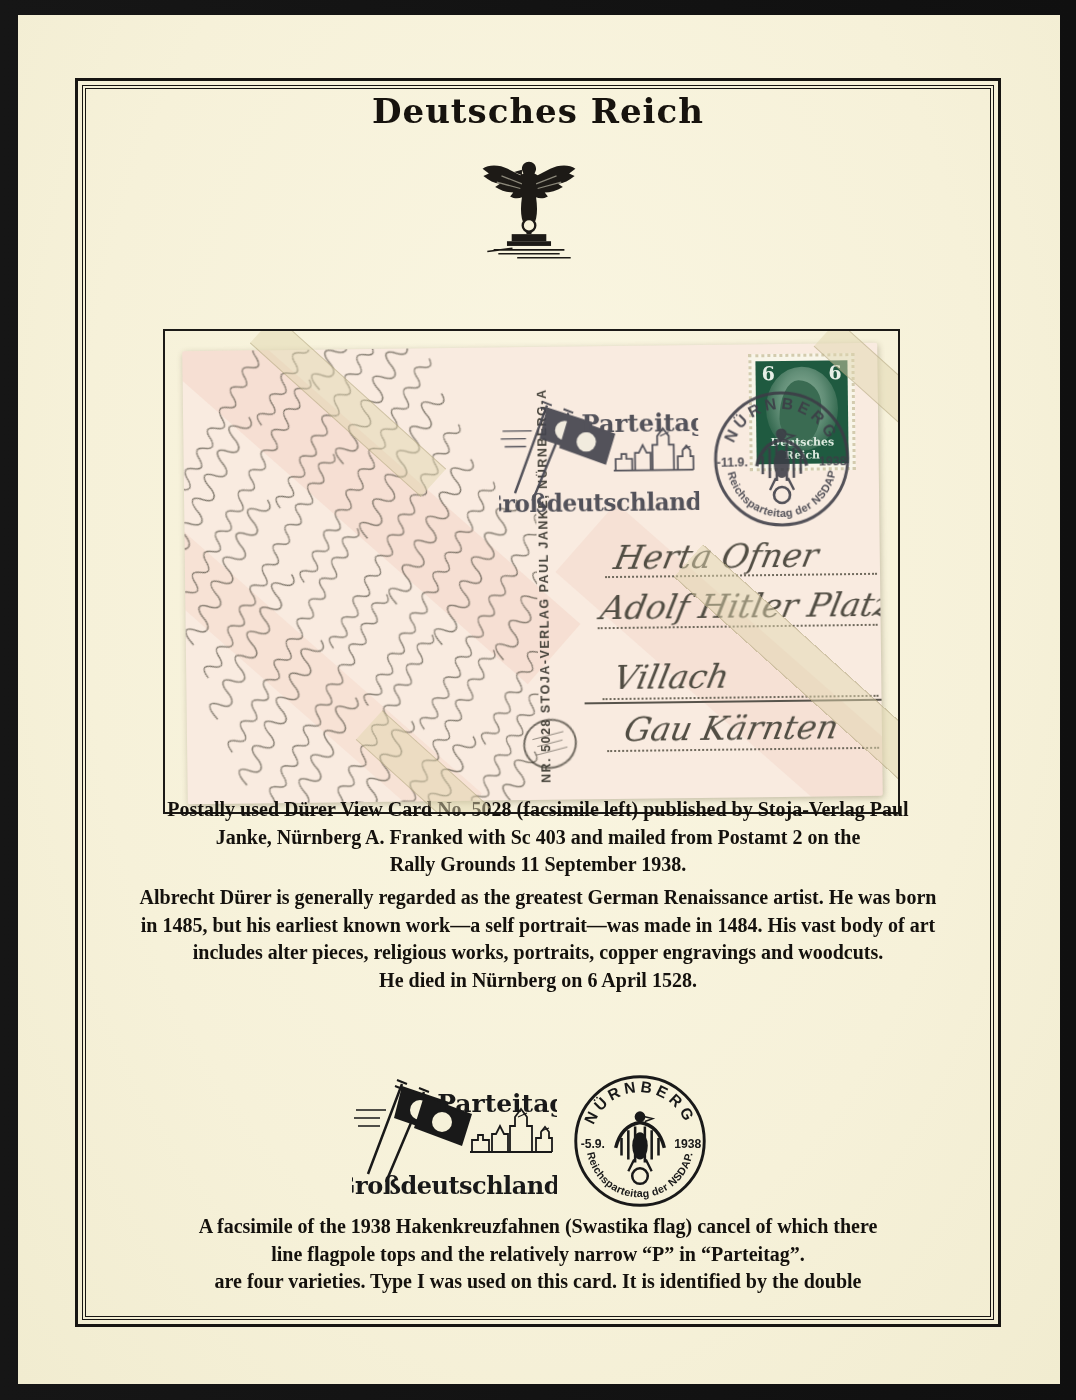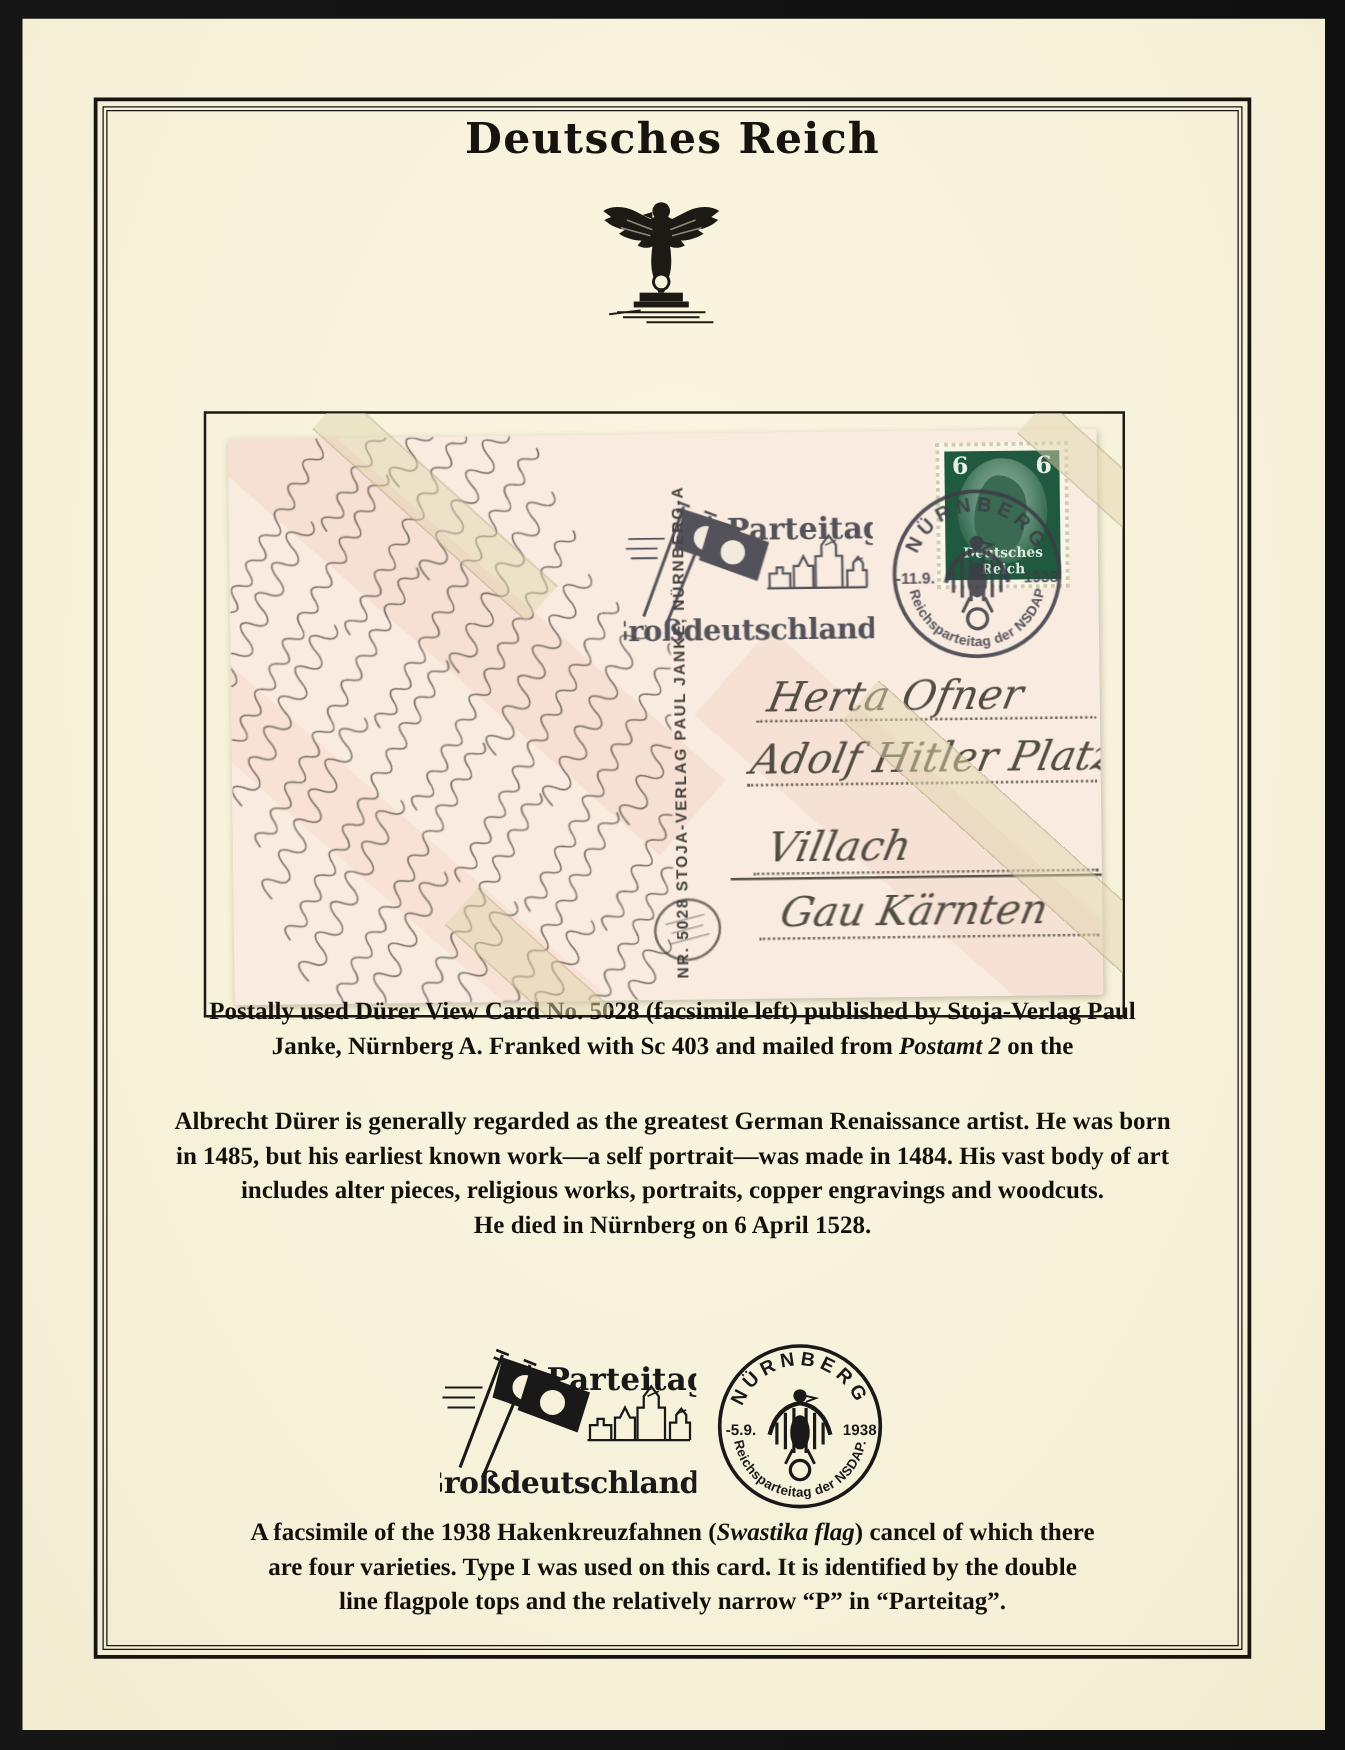--- a/index.html
+++ b/index.html
@@ -47,21 +47,21 @@
   .stamp-country{position:absolute;bottom:2px;width:100%;text-align:center;font-family:"DejaVu Serif",serif;
                  font-weight:bold;font-size:11px;color:#dcead e;color:#dceade;}
 
   .addr{position:absolute;font-family:"DejaVu Serif",serif;font-style:italic;color:#514d43;
         transform:skewX(-12deg);white-space:nowrap;z-index:5;}
   .dotline{position:absolute;border-bottom:2px dotted #6f695c;z-index:4;}
   .solidline{position:absolute;border-bottom:2px solid #57534b;z-index:4;}
 
   .cap{position:absolute;left:100px;width:876px;text-align:center;font-weight:bold;font-size:20px;
        line-height:27.5px;color:#14110d;}
-  .cap .it{font-style:italic;}
+  .cap .it{}
   .cap1{top:796px;} .cap2{top:884px;} .cap3{top:1213px;}
 
   .flag-facs{position:absolute;left:352px;top:1070px;width:205px;height:140px;color:#191919;}
   .cds-facs{position:absolute;left:567px;top:1066px;width:146px;height:150px;color:#191919;}
 
   svg text{font-family:"DejaVu Serif",serif;}
   .cds-sans{font-family:"Liberation Sans",sans-serif;}
 </style>
 </head>
 <body>
@@ -229,20 +229,21 @@
 
     <div class="tape" style="left:164px;top:-40px;width:36px;height:230px;"></div>
     <div class="tape" style="left:688px;top:-18px;width:34px;height:122px;"></div>
     <div class="tape" style="left:624px;top:175px;width:42px;height:330px;"></div>
     <div class="tape" style="left:238px;top:370px;width:38px;height:145px;"></div>
   </div>
 
   <div class="cap cap1">
     <div>Postally used Dürer View Card No. 5028 (facsimile left) published by Stoja-Verlag Paul</div>
     <div><span>Janke, Nürnberg A. Franked with Sc 403 and mailed from </span><span class="it">Postamt 2</span><span> on the</span></div>
+    <div>Rally Grounds 11 September 1938.</div>
   </div>
 
   <div class="cap cap2">
     <div>Albrecht Dürer is generally regarded as the greatest German Renaissance artist. He was born</div>
     <div>in 1485, but his earliest known work—a self portrait—was made in 1484. His vast body of art</div>
     <div>includes alter pieces, religious works, portraits, copper engravings and woodcuts.</div>
     <div>He died in Nürnberg on 6 April 1528.</div>
   </div>
 
   <svg class="flag-facs" viewBox="0 0 205 140">
@@ -287,16 +288,16 @@
       <path d="M69 94 l-6 12 M81 94 l6 12" stroke-width="2.4"></path>
       <circle cx="75" cy="111" r="8" stroke-width="2.6"></circle>
     </g>
     <text class="cds-sans" font-size="11" font-weight="bold" letter-spacing="0.3" fill="currentColor">
       <textPath href="#c2bot" startOffset="50%" text-anchor="middle">Reichsparteitag der NSDAP.</textPath>
     </text>
   </svg>
 
   <div class="cap cap3">
     <div><span>A facsimile of the 1938 Hakenkreuzfahnen (</span><span class="it">Swastika flag</span><span>) cancel of which there</span></div>
+    <div>line flagpole tops and the relatively narrow “P” in “Parteitag”.</div>
     <div>are four varieties. Type I was used on this card. It is identified by the double</div>
-    <div>line flagpole tops and the relatively narrow “P” in “Parteitag”.</div>
   </div>
 </div>
 
 </body></html>

